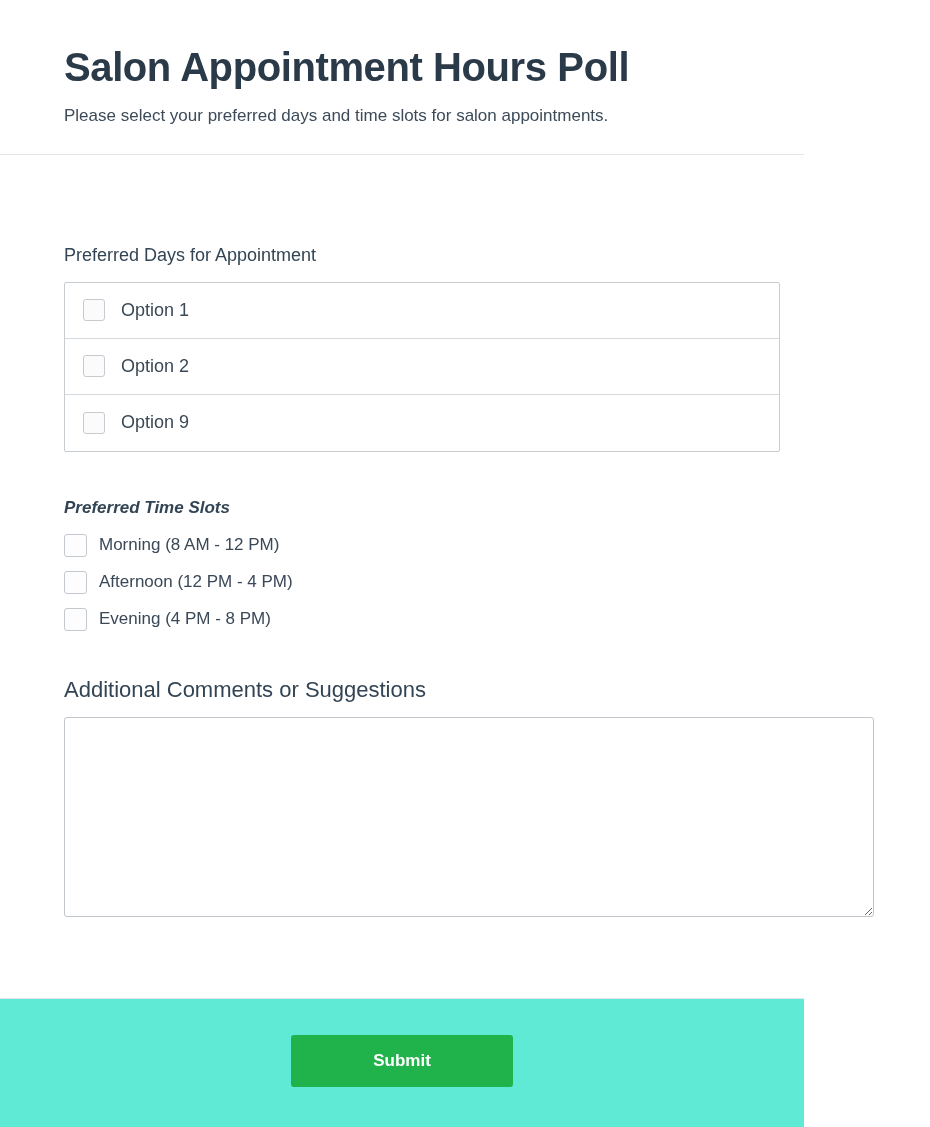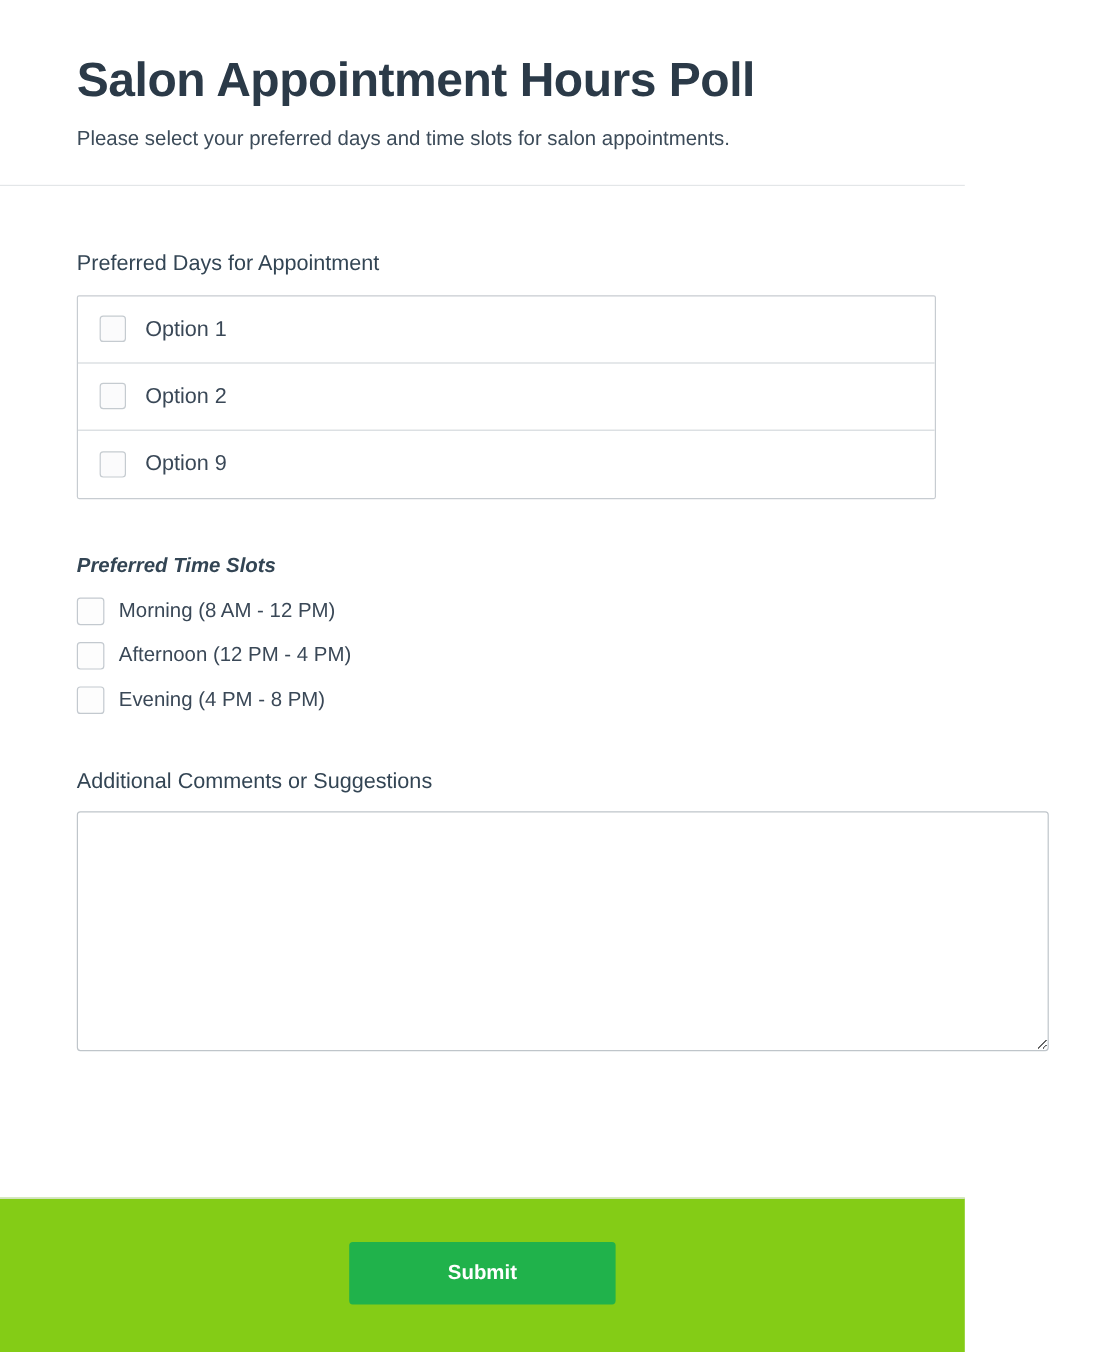--- a/index.html
+++ b/index.html
@@ -46,20 +46,21 @@
   }
 
   
   .form-body {
     padding: 54px 64px 0 64px;
     flex: 1 1 auto;
   }
 
   .field-block {
     margin-bottom: 46px;
+    margin-top: 36px;
   }
   .field-label {
     font-size: 18px;
     color: #334554;
     font-weight: normal;
     margin-bottom: 16px;
     display: block;
   }
   .field-label.bold {
     font-weight: bold;
@@ -123,21 +124,21 @@
   .plain-row .row-label {
     margin-left: 12px;
     font-size: 17px;
     color: #3a4857;
     text-align: right;
   }
 
   
   .comments-block { margin-bottom: 40px; }
   .comments-label {
-    font-size: 18px;
+    font-size: 22px;
     color: #334554;
     margin-bottom: 14px;
     display: block;
   }
   textarea.comments-input {
     width: 810px;
     height: 200px;
     box-sizing: border-box;
     border: 1px solid #bfc5ca;
     border-radius: 3px;
@@ -148,21 +149,21 @@
     color: #2d3b45;
     resize: vertical;
     outline: none;
   }
 
   
   .form-footer {
     border-top: 1px solid #e3e6e8;
     padding: 36px 0 40px 0;
     text-align: center;
-    background: #84cc16;
+    background: #5eead4;
   }
   .submit-button {
     display: inline-block;
     min-width: 222px;
     padding: 16px 24px;
     background: #20b24b;
     color: #ffffff;
     font-size: 17px;
     font-weight: bold;
     border: none;

